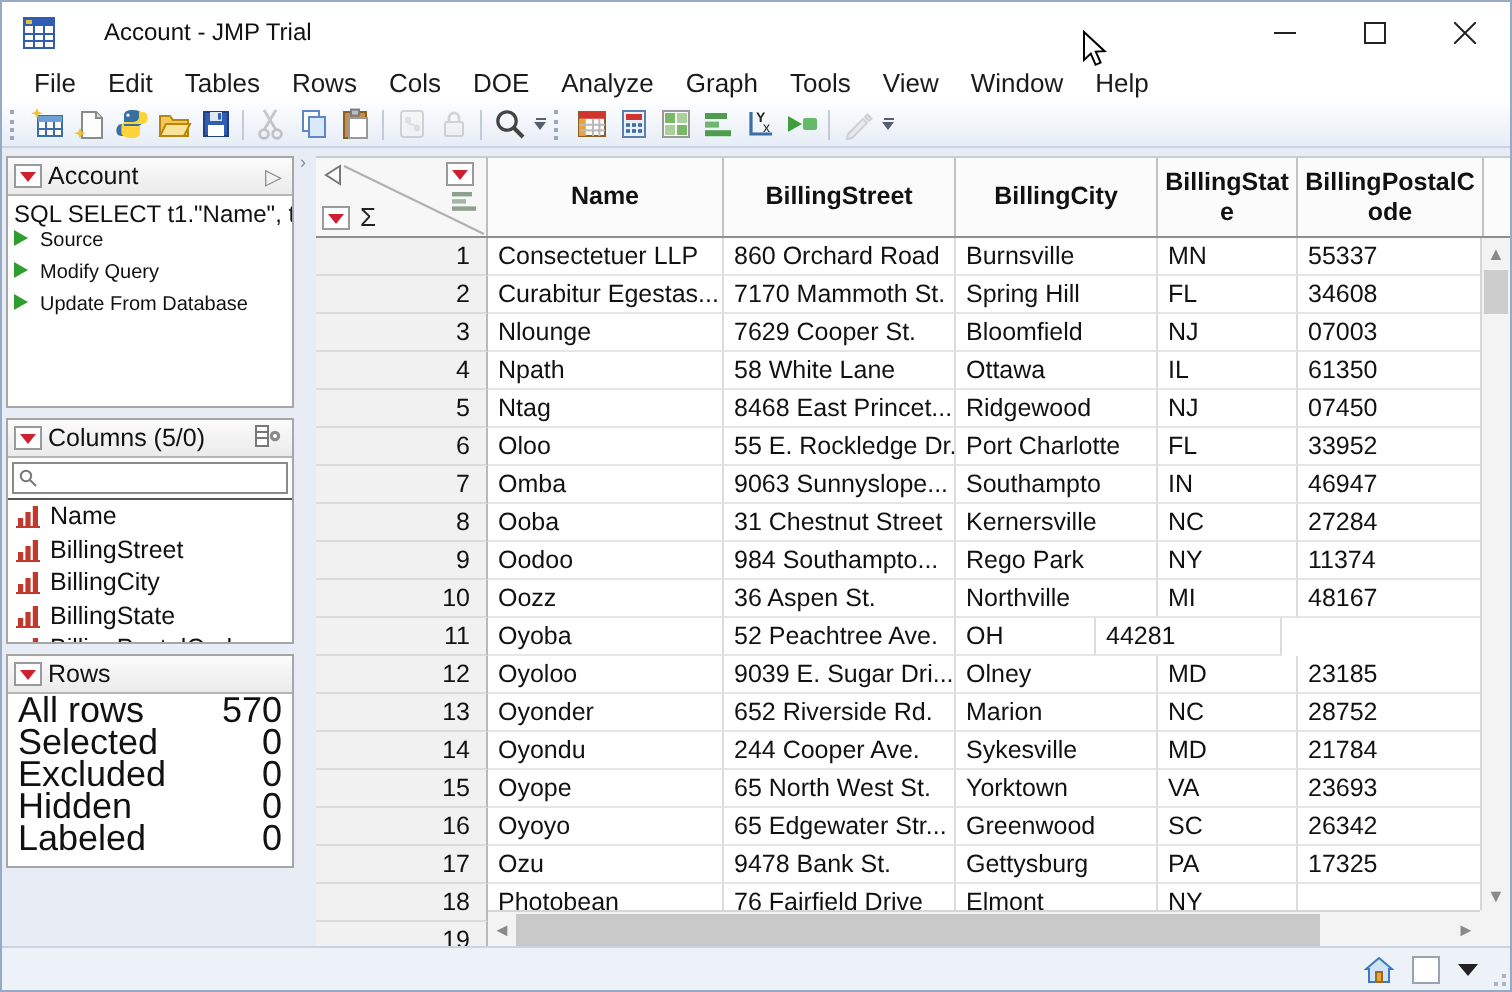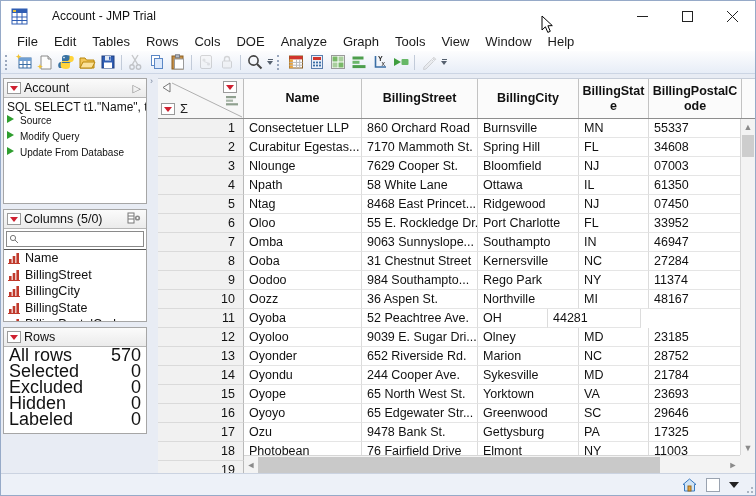--- a/index.html
+++ b/index.html
@@ -594,37 +594,36 @@
             <div class="cell w3">Yorktown</div>
             <div class="cell w4">VA</div>
             <div class="cell w5">23693</div>
           </div>
           <div class="grow">
             <div class="rn">16</div>
             <div class="cell w1">Oyoyo</div>
             <div class="cell w2">65 Edgewater Str...</div>
             <div class="cell w3">Greenwood</div>
             <div class="cell w4">SC</div>
-            <div class="cell w5">29646</div>
+            <div class="cell w5">26342</div>
           </div>
           <div class="grow">
             <div class="rn">17</div>
             <div class="cell w1">Ozu</div>
             <div class="cell w2">9478 Bank St.</div>
             <div class="cell w3">Gettysburg</div>
             <div class="cell w4">PA</div>
             <div class="cell w5">17325</div>
           </div>
           <div class="grow">
             <div class="rn">18</div>
             <div class="cell w1">Photobean</div>
             <div class="cell w2">76 Fairfield Drive</div>
             <div class="cell w3">Elmont</div>
             <div class="cell w4">NY</div>
-            <div class="cell w5">11003</div>
           </div>
           <div class="grow">
             <div class="rn">19</div>
             <div class="cell w1"></div>
             <div class="cell w2"></div>
             <div class="cell w3"></div>
             <div class="cell w4"></div>
             <div class="cell w5"></div>
           </div>
         </div>

